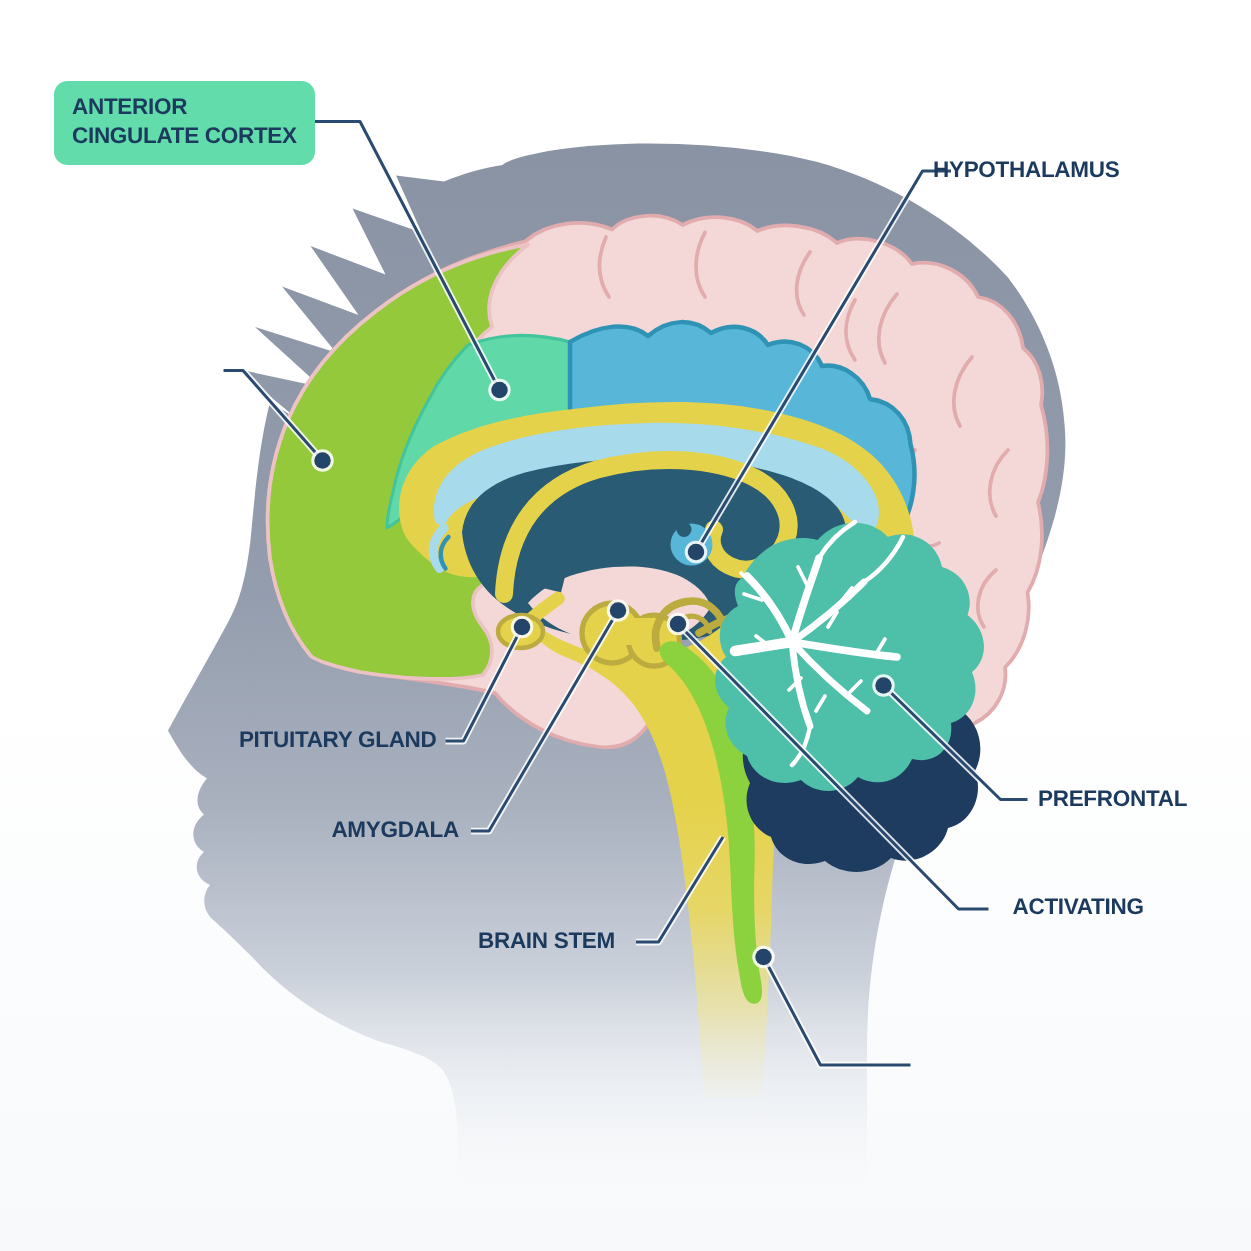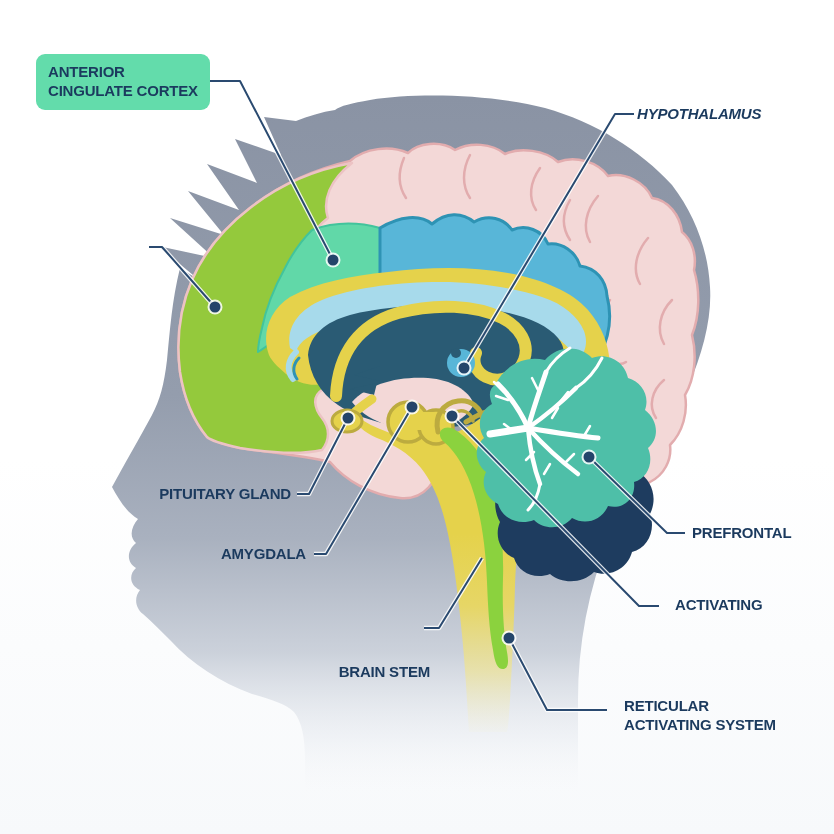--- a/index.html
+++ b/index.html
@@ -386,28 +386,26 @@
       <circle cx="452" cy="416" r="5.5"></circle>
       <circle cx="509" cy="638" r="5.5"></circle>
     </g>
   </g>
 </svg>
 
 <div class="lbl boxed mint" style="left:36px;top:54px;">ANTERIOR
 CINGULATE CORTEX</div>
 
 
-<div class="lbl" style="left:637px;top:105px;font-style:italic;">HYPOTHALAMUS</div>
+<div class="lbl" style="left:622px;top:105px;">HYPOTHALAMUS</div>
 
 <div class="lbl right" style="right:543px;top:485px;">PITUITARY GLAND</div>
 
 <div class="lbl right" style="right:528px;top:545px;margin-left:32px;">AMYGDALA</div>
 
-<div class="lbl right" style="right:404px;top:619px;margin-top:44px;">BRAIN STEM</div>
+<div class="lbl right" style="right:424px;top:619px;">BRAIN STEM</div>
 
 <div class="lbl" style="left:692px;top:524px;">PREFRONTAL</div>
 
 <div class="lbl" style="left:675px;top:596px;">ACTIVATING</div>
 
-<div class="lbl" style="left:624px;top:697px;">RETICULAR
-ACTIVATING SYSTEM</div>
 
 </div>
 
 </body></html>

